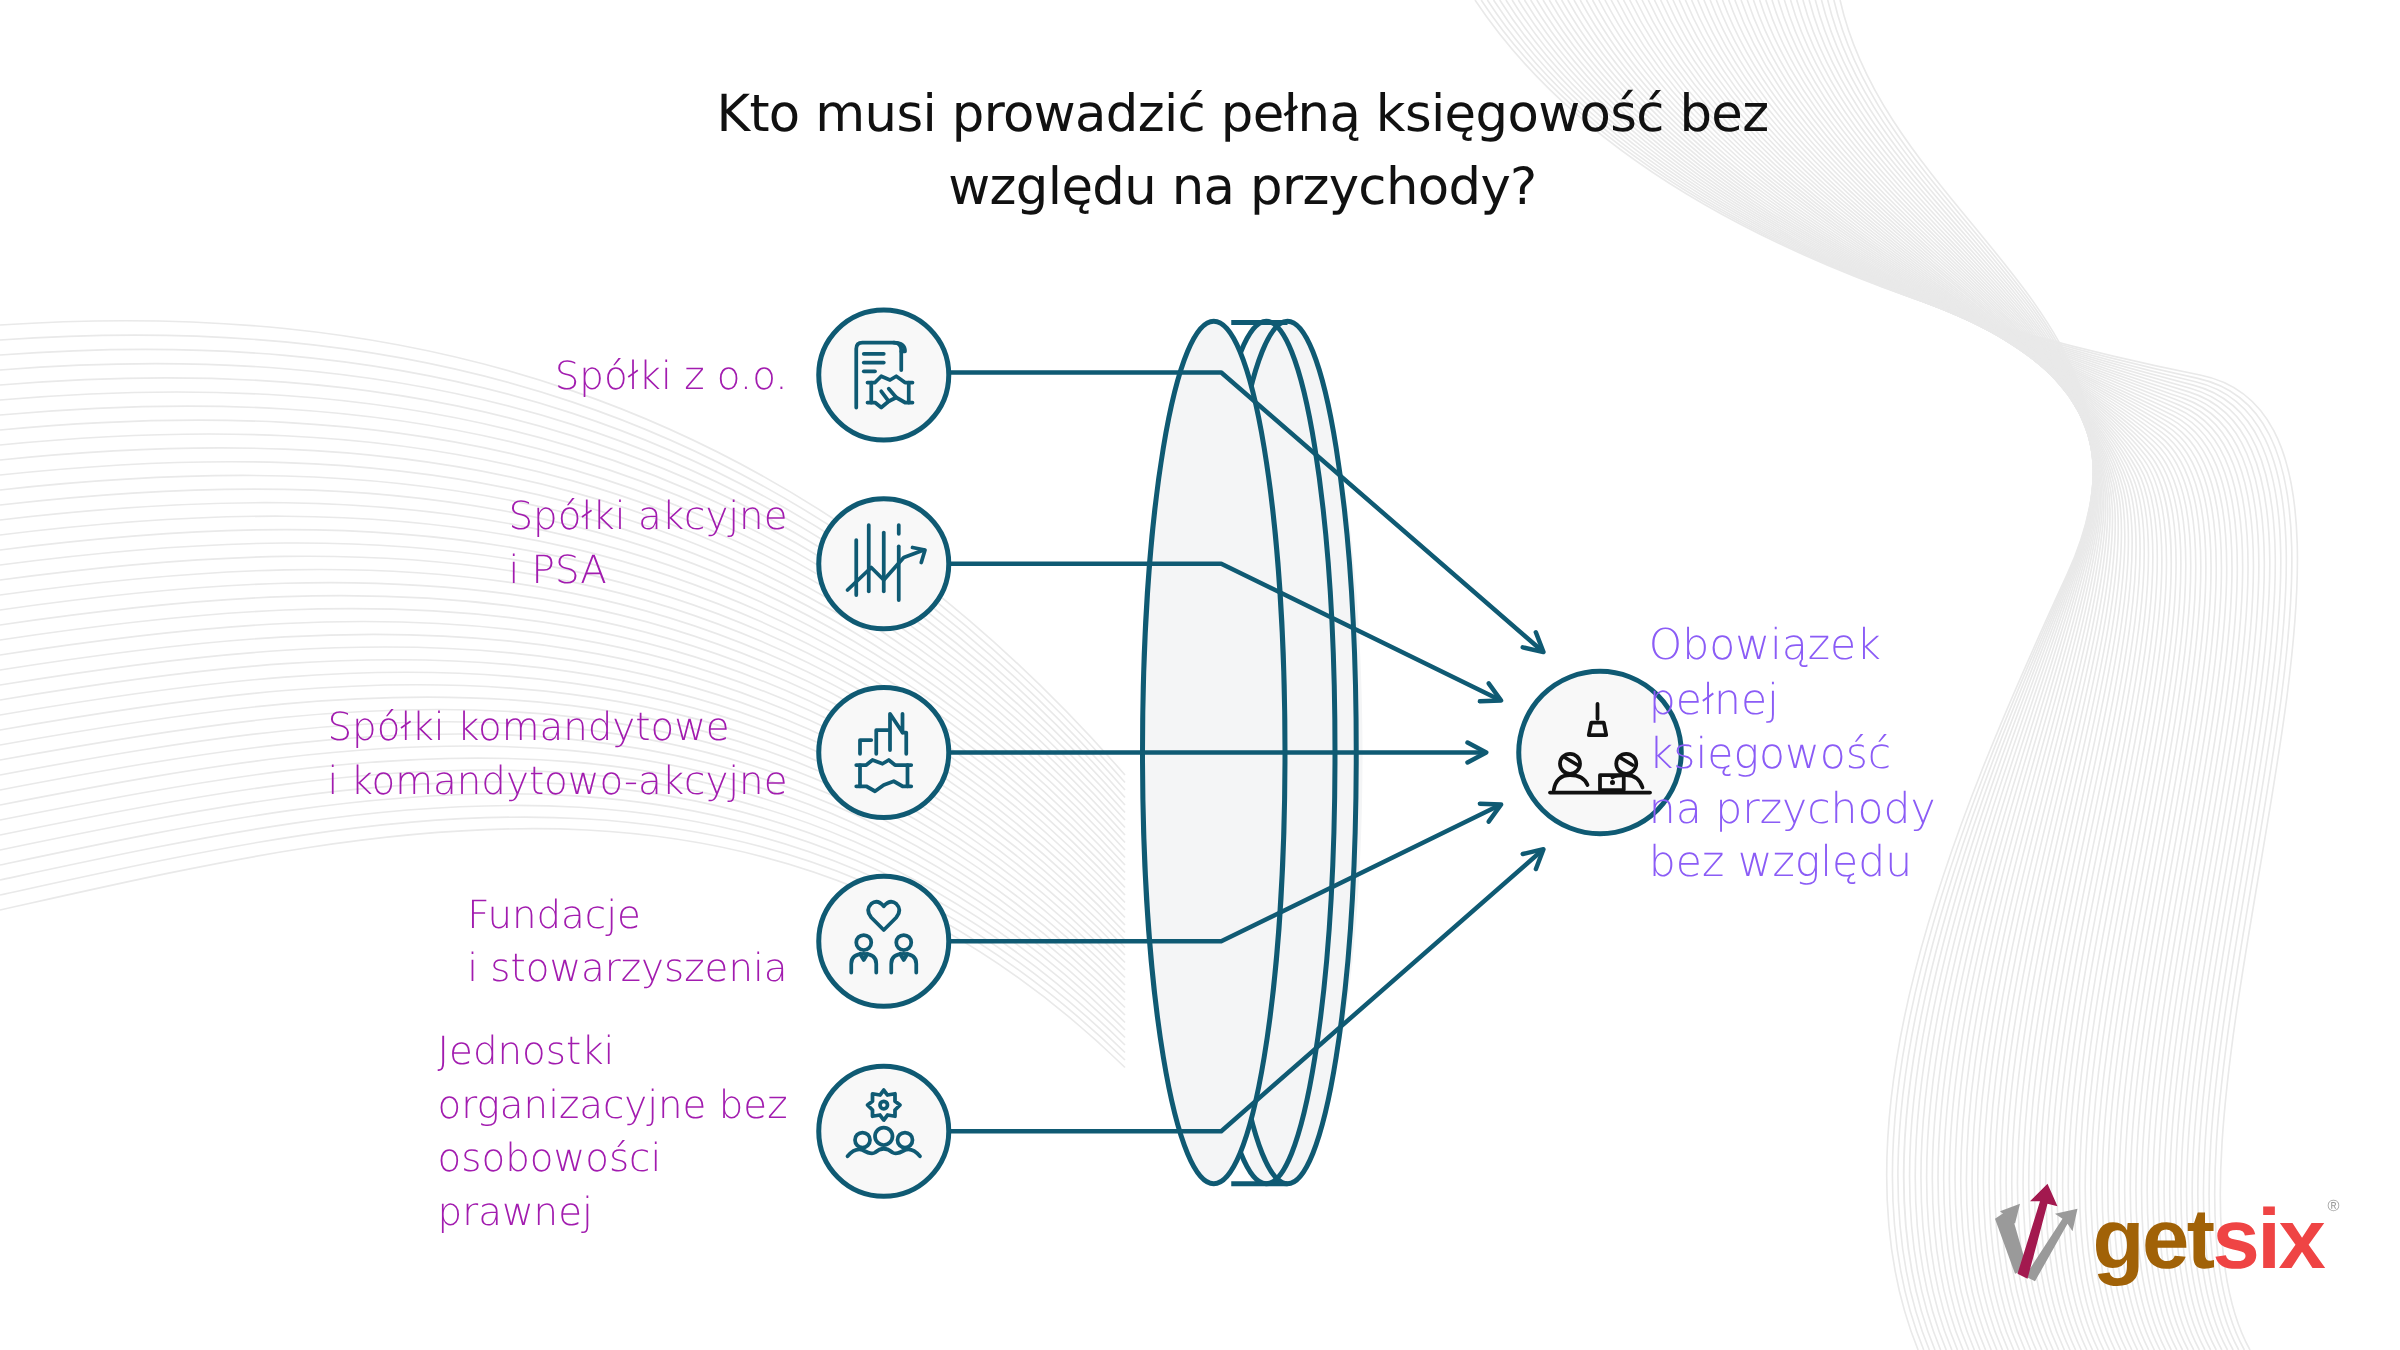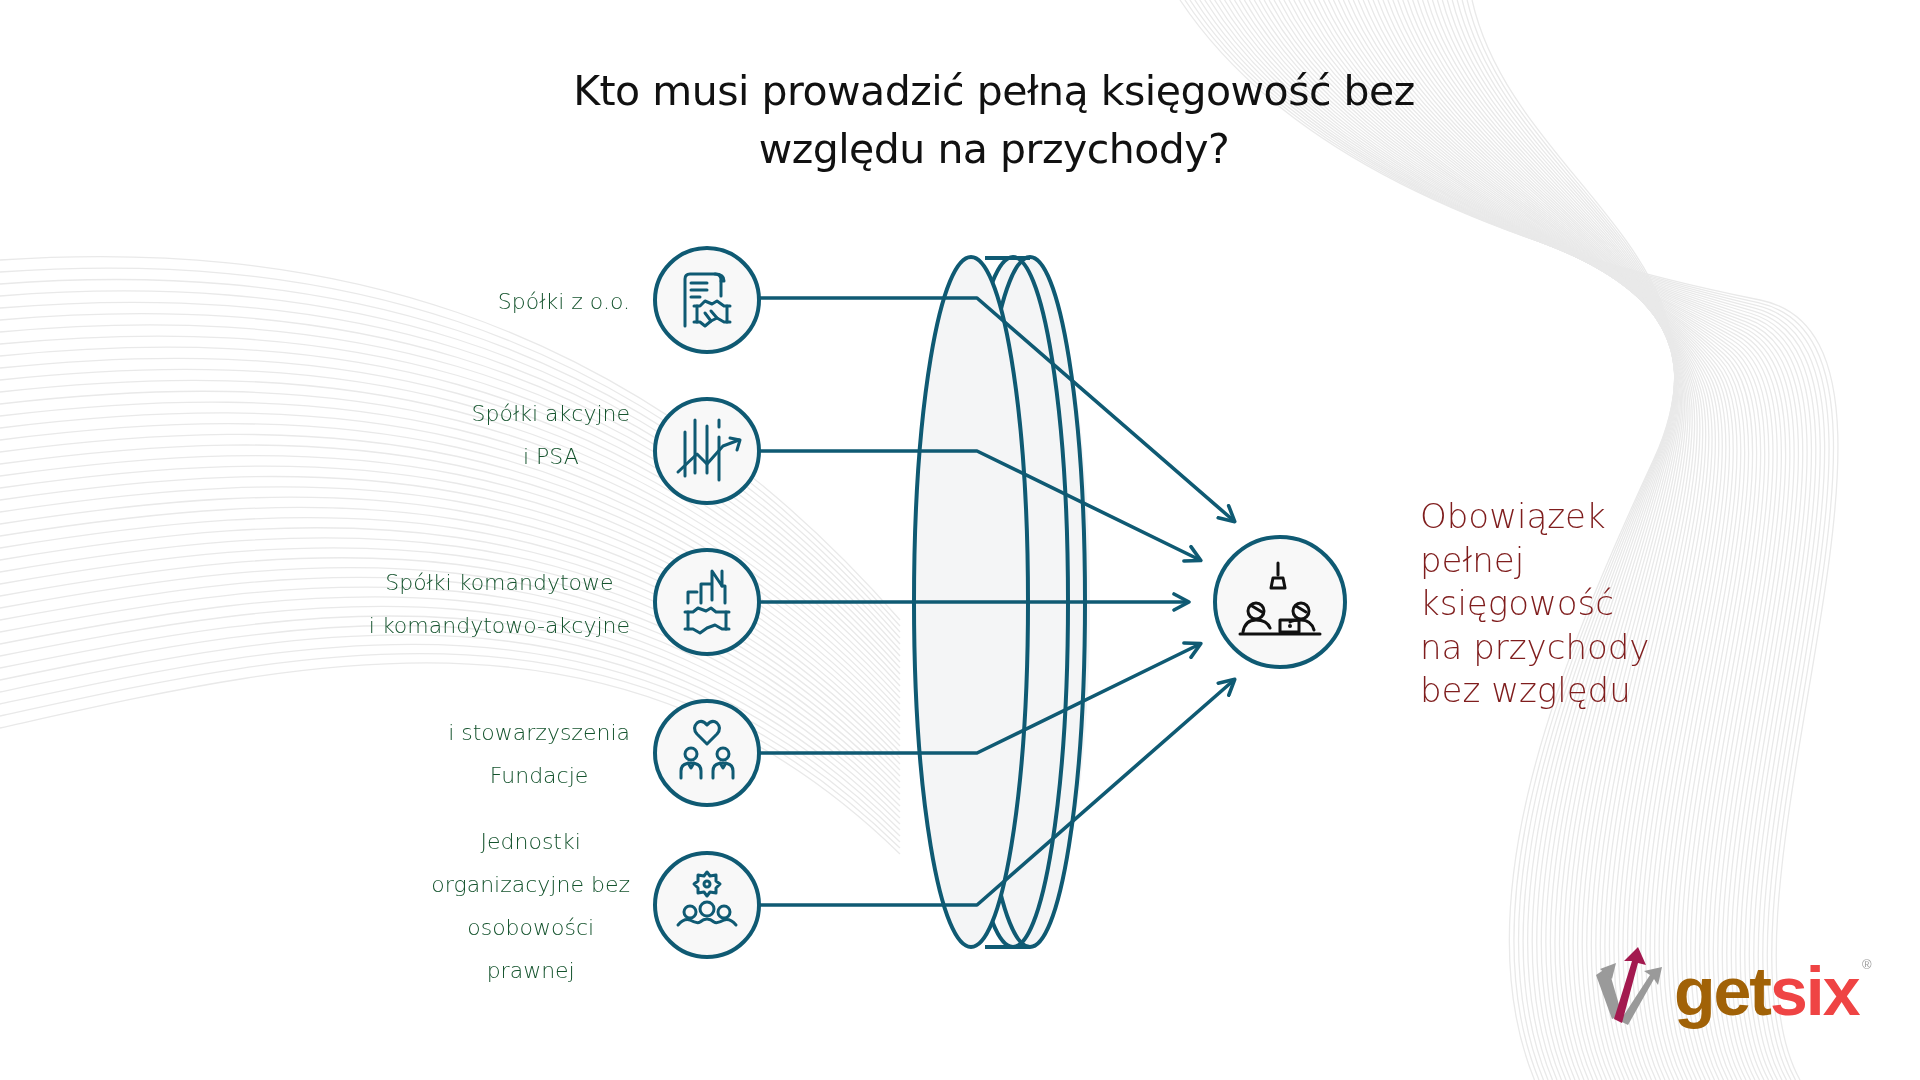--- a/index.html
+++ b/index.html
@@ -11,28 +11,28 @@
   }
   #bg { position:absolute; left:0; top:0; width:1920px; height:1080px; z-index:0; }
   #diagram { position:absolute; left:0; top:0; width:1920px; height:1080px; z-index:1; }
   .title {
     position:absolute; left:0; top:62px; width:1988px; text-align:center;
     font-size:41px; line-height:58px; font-weight:500; color:#111;
     letter-spacing:-0.5px; z-index:2;
   }
   .title .line { display:block; }
   .label {
-    position:absolute; right:1290px; text-align:center;
-    font-size:22px; line-height:43px; font-weight:300; color:#14532d;
+    position:absolute; right:1290px; text-align:left;
+    font-size:31px; line-height:43px; font-weight:300; color:#a21caf;
     z-index:2; white-space:nowrap;
   }
   .label .line { display:block; }
   .result {
-    position:absolute; left:1420px; top:495px;
-    font-size:34px; line-height:43.5px; font-weight:300; color:#7f1d1d;
+    position:absolute; left:1319px; top:495px;
+    font-size:34px; line-height:43.5px; font-weight:300; color:#8b5cf6;
     z-index:2; white-space:nowrap;
   }
   .result .line { display:block; }
   .logo {
     position:absolute; left:1592px; top:945px; width:290px; height:90px; z-index:2;
   }
   .logo .word {
     position:absolute; left:82px; top:6px;
     font-family:"Liberation Sans",sans-serif; font-weight:700;
     font-size:68px; letter-spacing:-2px; line-height:80px;
@@ -274,22 +274,22 @@
 </div>
 <div class="label" style="top:392px;">
   <span class="line">Spółki akcyjne</span>
   <span class="line">i PSA</span>
 </div>
 <div class="label" style="top:561px;">
   <span class="line">Spółki komandytowe</span>
   <span class="line">i komandytowo-akcyjne</span>
 </div>
 <div class="label" style="top:711px;">
+  <span class="line">Fundacje</span>
   <span class="line">i stowarzyszenia</span>
-  <span class="line">Fundacje</span>
 </div>
 <div class="label" style="top:820px;">
   <span class="line">Jednostki</span>
   <span class="line">organizacyjne bez</span>
   <span class="line">osobowości</span>
   <span class="line">prawnej</span>
 </div>
 
 <div class="result">
   <span class="line">Obowiązek</span>

